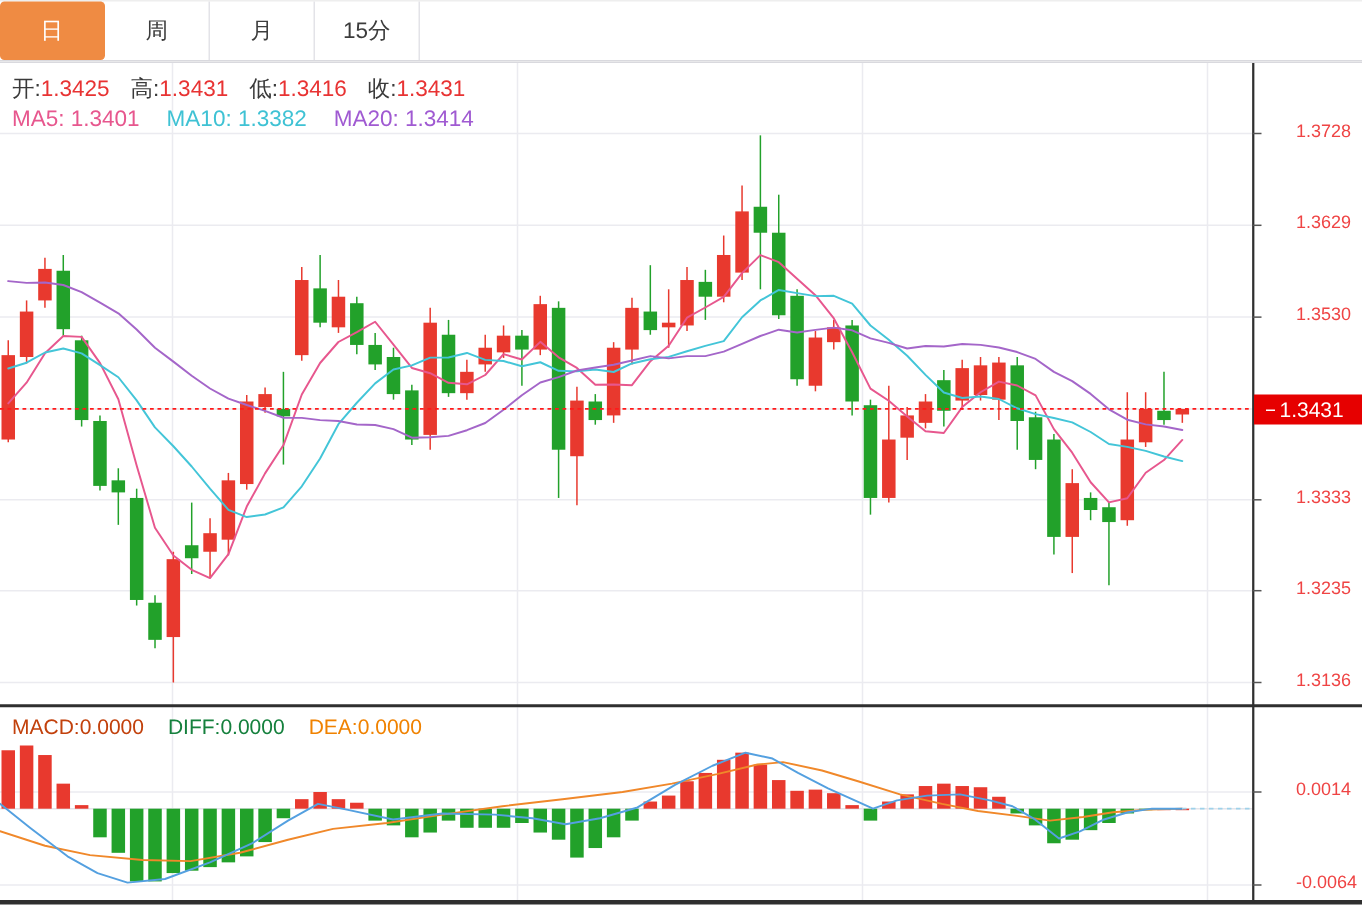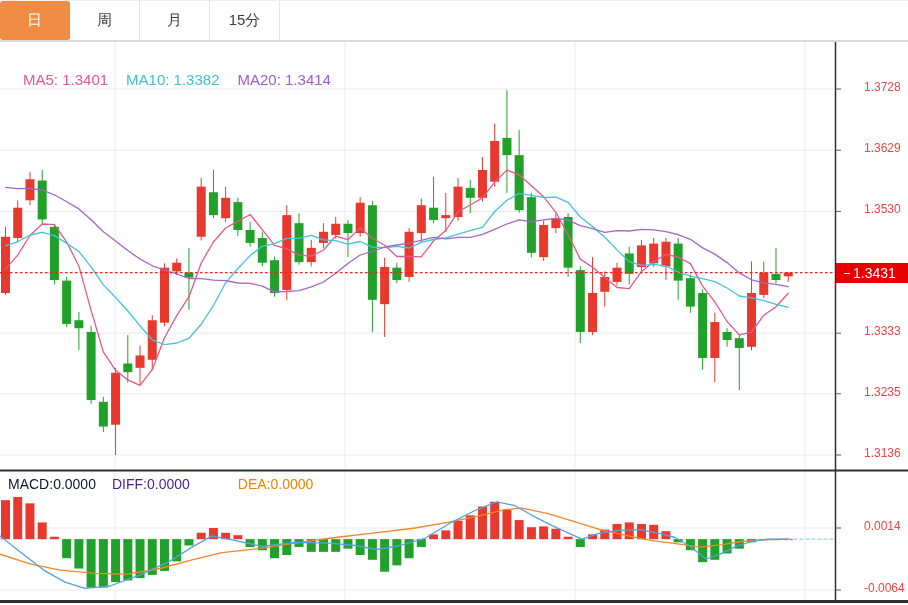--- a/index.html
+++ b/index.html
@@ -8,28 +8,28 @@
   
   .tabbar{position:absolute;left:0;top:0;width:908px;height:41px;border-top:1px solid #eee;
           border-bottom:1px solid #d9d9de;box-sizing:border-box;display:flex;background:#fff;z-index:5;}
   .tab{width:70px;height:100%;box-sizing:border-box;border-right:1px solid #e3e3e8;
        display:flex;align-items:center;justify-content:center;font-size:15px;color:#3c3c3c;cursor:pointer;}
   .tab.active{background:#ef8b43;color:#fff;border-radius:3px;border-right:1px solid #ef8b43;}
   
   .ohlc-row{position:absolute;left:8px;top:50px;font-size:15px;z-index:4;white-space:nowrap;}
   .ohlc-row .lbl{color:#3a3a3a;}
   .ohlc-row .val{color:#e83333;margin-right:14px;}
-  .ma-row{position:absolute;left:23px;top:71px;font-size:15px;z-index:4;white-space:nowrap;text-align:center;}
+  .ma-row{position:absolute;left:8px;top:71px;font-size:15px;z-index:4;white-space:nowrap;text-align:center;}
   .ma5{color:#e7578e;margin-right:18px;}
   .ma10{color:#3fc2d4;margin-right:18px;}
   .ma20{color:#a05ad2;}
   .macd-row{position:absolute;left:8px;top:476px;font-size:14px;z-index:4;white-space:nowrap;}
-  .macd-l{color:#0f172a;margin-right:16px;}
-  .diff-l{color:#4c1d95;margin-right:16px;}
-  .dea-l{color:#f08200;margin-left:32px;}
+  .macd-l{color:#c2410c;margin-right:16px;}
+  .diff-l{color:#15803d;margin-right:16px;}
+  .dea-l{color:#f08200;}
   
   .axis-label{position:absolute;left:864px;width:62px;font-size:12px;color:#ef4444;z-index:3;}
   .price-tag{position:absolute;left:836px;width:72px;height:20px;background:#e60000;color:#fff;
              font-size:14px;line-height:20px;z-index:6;box-sizing:border-box;padding-left:8px;}
   .price-tag .tick{display:inline-block;width:6px;height:1px;background:#fff;vertical-align:middle;margin-right:3px;}
   svg{position:absolute;left:0;top:0;z-index:1;}
 </style>
 </head>
 <body>
 
@@ -269,20 +269,23 @@
       <line x1="835" y1="89" x2="841" y2="89" stroke="#555" stroke-width="1"></line>
       <line x1="835" y1="150.2060810810813" x2="841" y2="150.2060810810813" stroke="#555" stroke-width="1"></line>
       <line x1="835" y1="211.4121621621626" x2="841" y2="211.4121621621626" stroke="#555" stroke-width="1"></line>
       <line x1="835" y1="333.20608108108195" x2="841" y2="333.20608108108195" stroke="#555" stroke-width="1"></line>
       <line x1="835" y1="393.79391891892004" x2="841" y2="393.79391891892004" stroke="#555" stroke-width="1"></line>
       <line x1="835" y1="455" x2="841" y2="455" stroke="#555" stroke-width="1"></line>
       <line x1="835" y1="528" x2="841" y2="528" stroke="#555" stroke-width="1"></line>
       <line x1="835" y1="590" x2="841" y2="590" stroke="#555" stroke-width="1"></line>
     </svg>
 
+  <div class="ohlc-row">
+    <span class="lbl">开:</span><span class="val">1.3425</span><span class="lbl">高:</span><span class="val">1.3431</span><span class="lbl">低:</span><span class="val">1.3416</span><span class="lbl">收:</span><span class="val">1.3431</span>
+  </div>
 
   <div class="ma-row">
     <span class="ma5"><span>MA5:</span> <span>1.3401</span></span><span class="ma10"><span>MA10:</span> <span>1.3382</span></span><span class="ma20"><span>MA20:</span> <span>1.3414</span></span>
   </div>
 
   <div class="macd-row">
     <span class="macd-l"><span>MACD:</span><span>0.0000</span></span><span class="diff-l"><span>DIFF:</span><span>0.0000</span></span><span class="dea-l"><span>DEA:</span><span>0.0000</span></span>
   </div>
 
   <div class="price-tag" id="price-tag" style="top: 262.618px;"><span class="tick"></span><span>1.3431</span></div>

